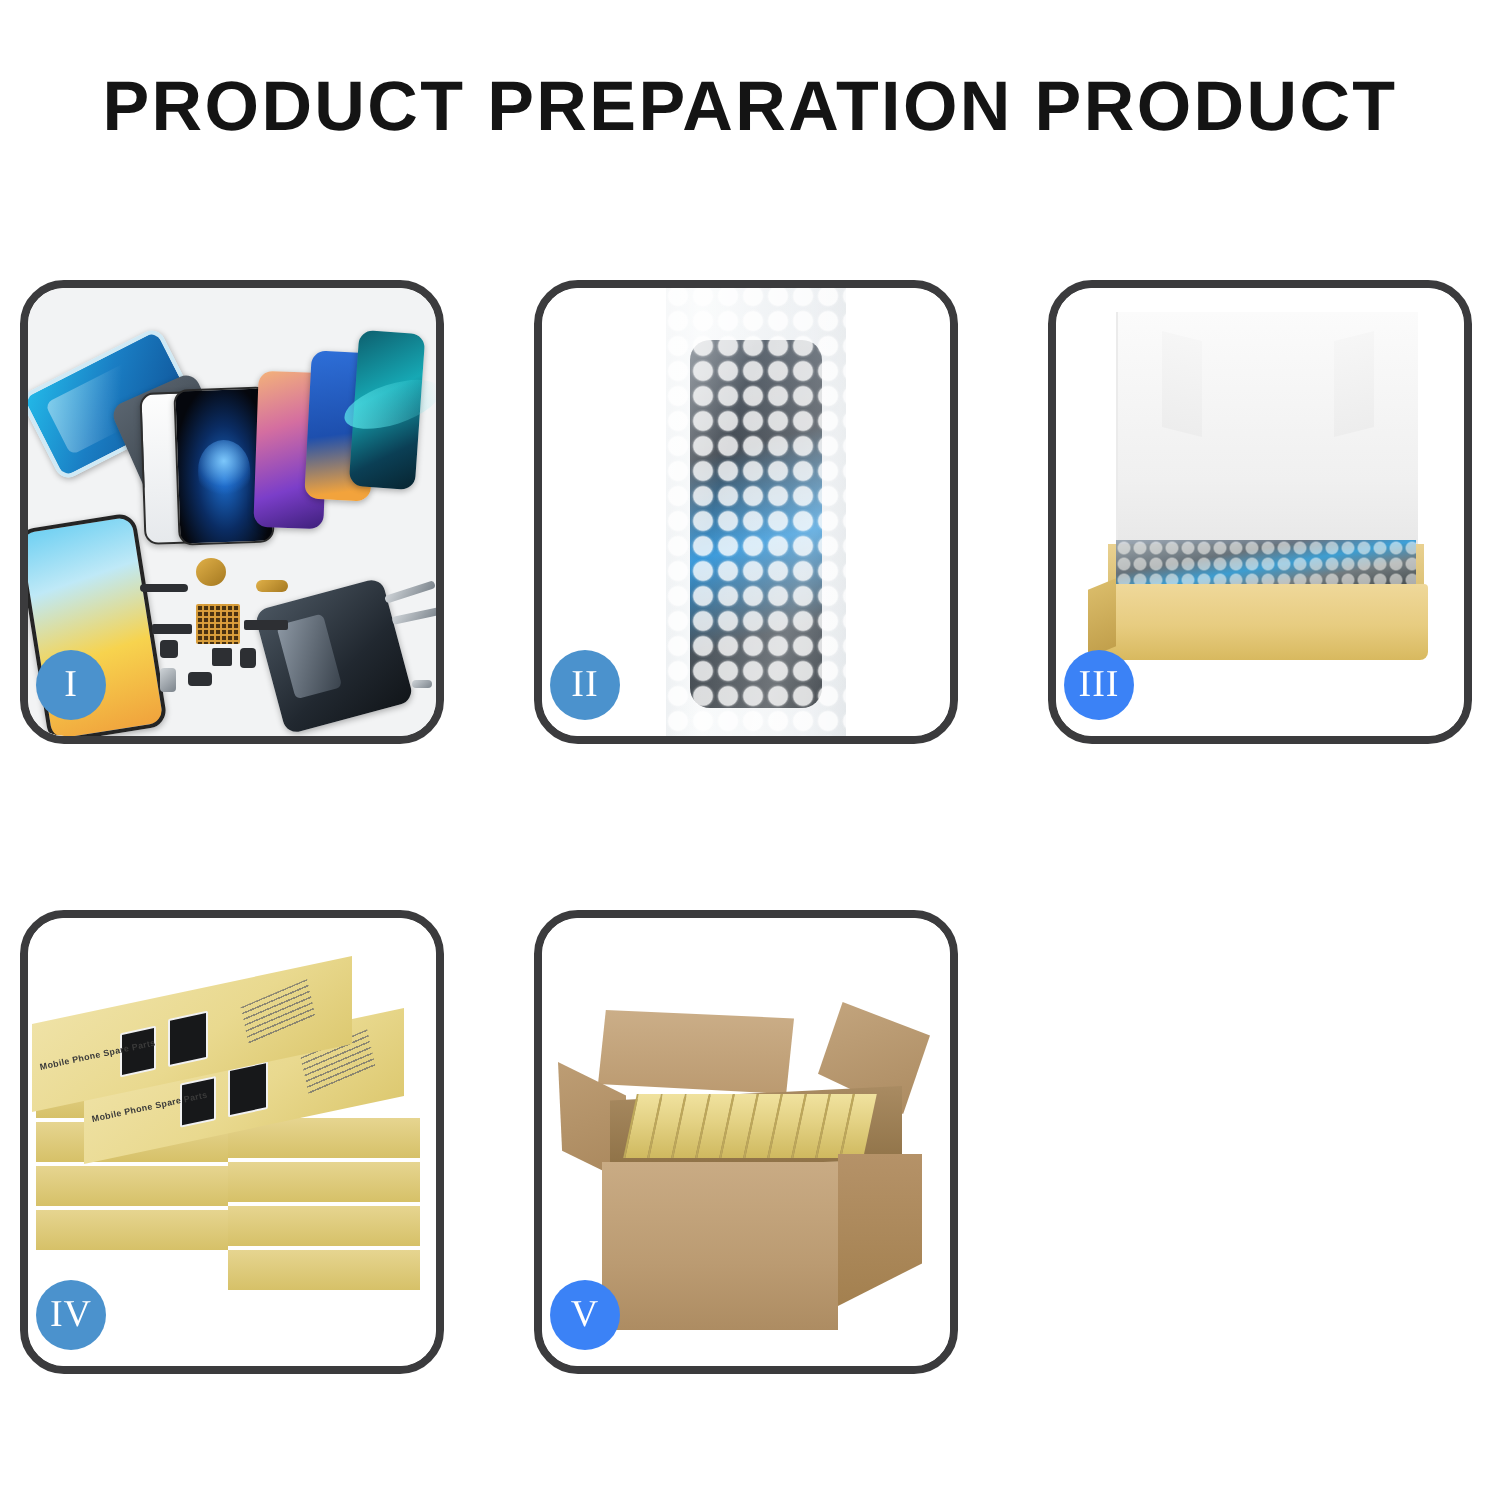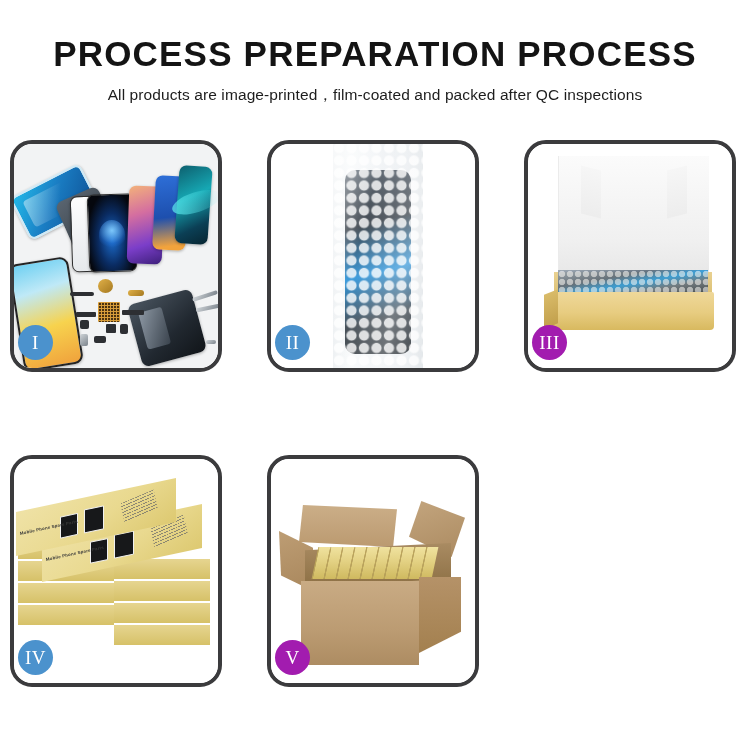--- a/index.html
+++ b/index.html
@@ -69,21 +69,21 @@
     border-radius: 50%;
     background: #4b92cd;
     color: #ffffff;
     font-family: "Liberation Serif", serif;
     font-size: 19px;
     line-height: 35px;
     text-align: center;
     letter-spacing: 0.5px;
     z-index: 40;
   }
-  .badge-soft { background: #a21caf; }
+  .badge-soft { background: #3b82f6; }
 
   
   .p1-bg { position:absolute; inset:0; background:#f2f3f4; }
   .scr {
     position: absolute;
     border-radius: 7px;
     box-shadow: 0 1px 3px rgba(0,0,0,.30);
   }
   .scr-a { 
     left: 2px; top: 34px; width: 74px; height: 44px;
@@ -355,22 +355,21 @@
   .sc-wrap {
     position:absolute; left:12px; top:14px; width:178px; height:190px;
     background: linear-gradient(120deg, rgba(255,255,255,.30) 0%, rgba(255,255,255,0) 40%);
     pointer-events:none;
   }
 </style>
 </head>
 <body>
 
 <div id="header">
-  <div id="page-title">PROCESS PREPARATION PROCESS</div>
-  <div id="page-subtitle">All products are image-printed，film-coated and packed after QC inspections</div>
+  <div id="page-title">PRODUCT PREPARATION PRODUCT</div>
 </div>
 
 <div id="steps-grid">
 
   <div class="step-panel">
     <div class="panel-stage">
       <div class="p1-bg"></div>
 
       <div class="scr scr-a"></div>
       <div class="scr scr-b"></div>

